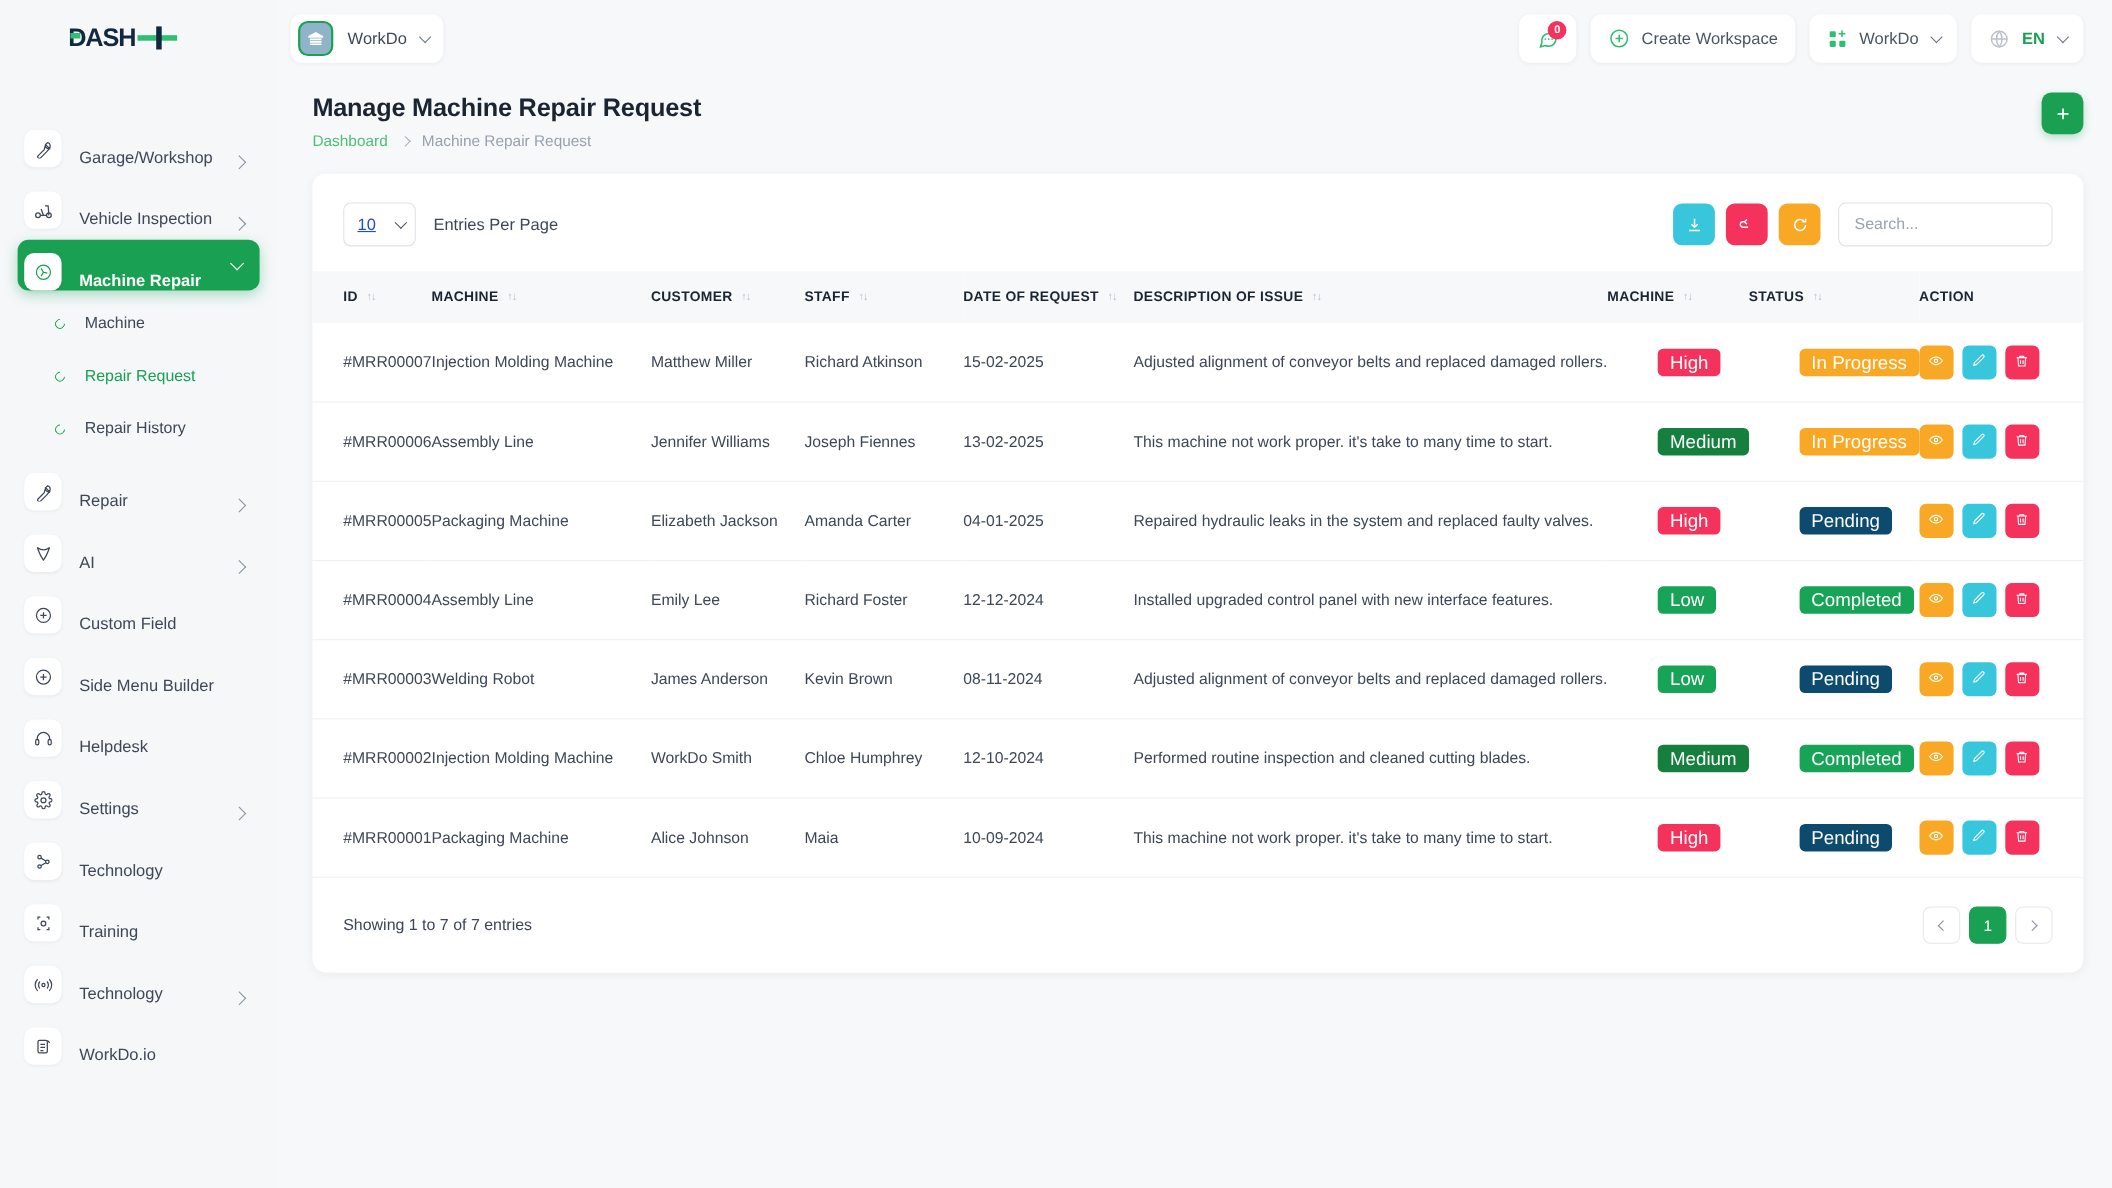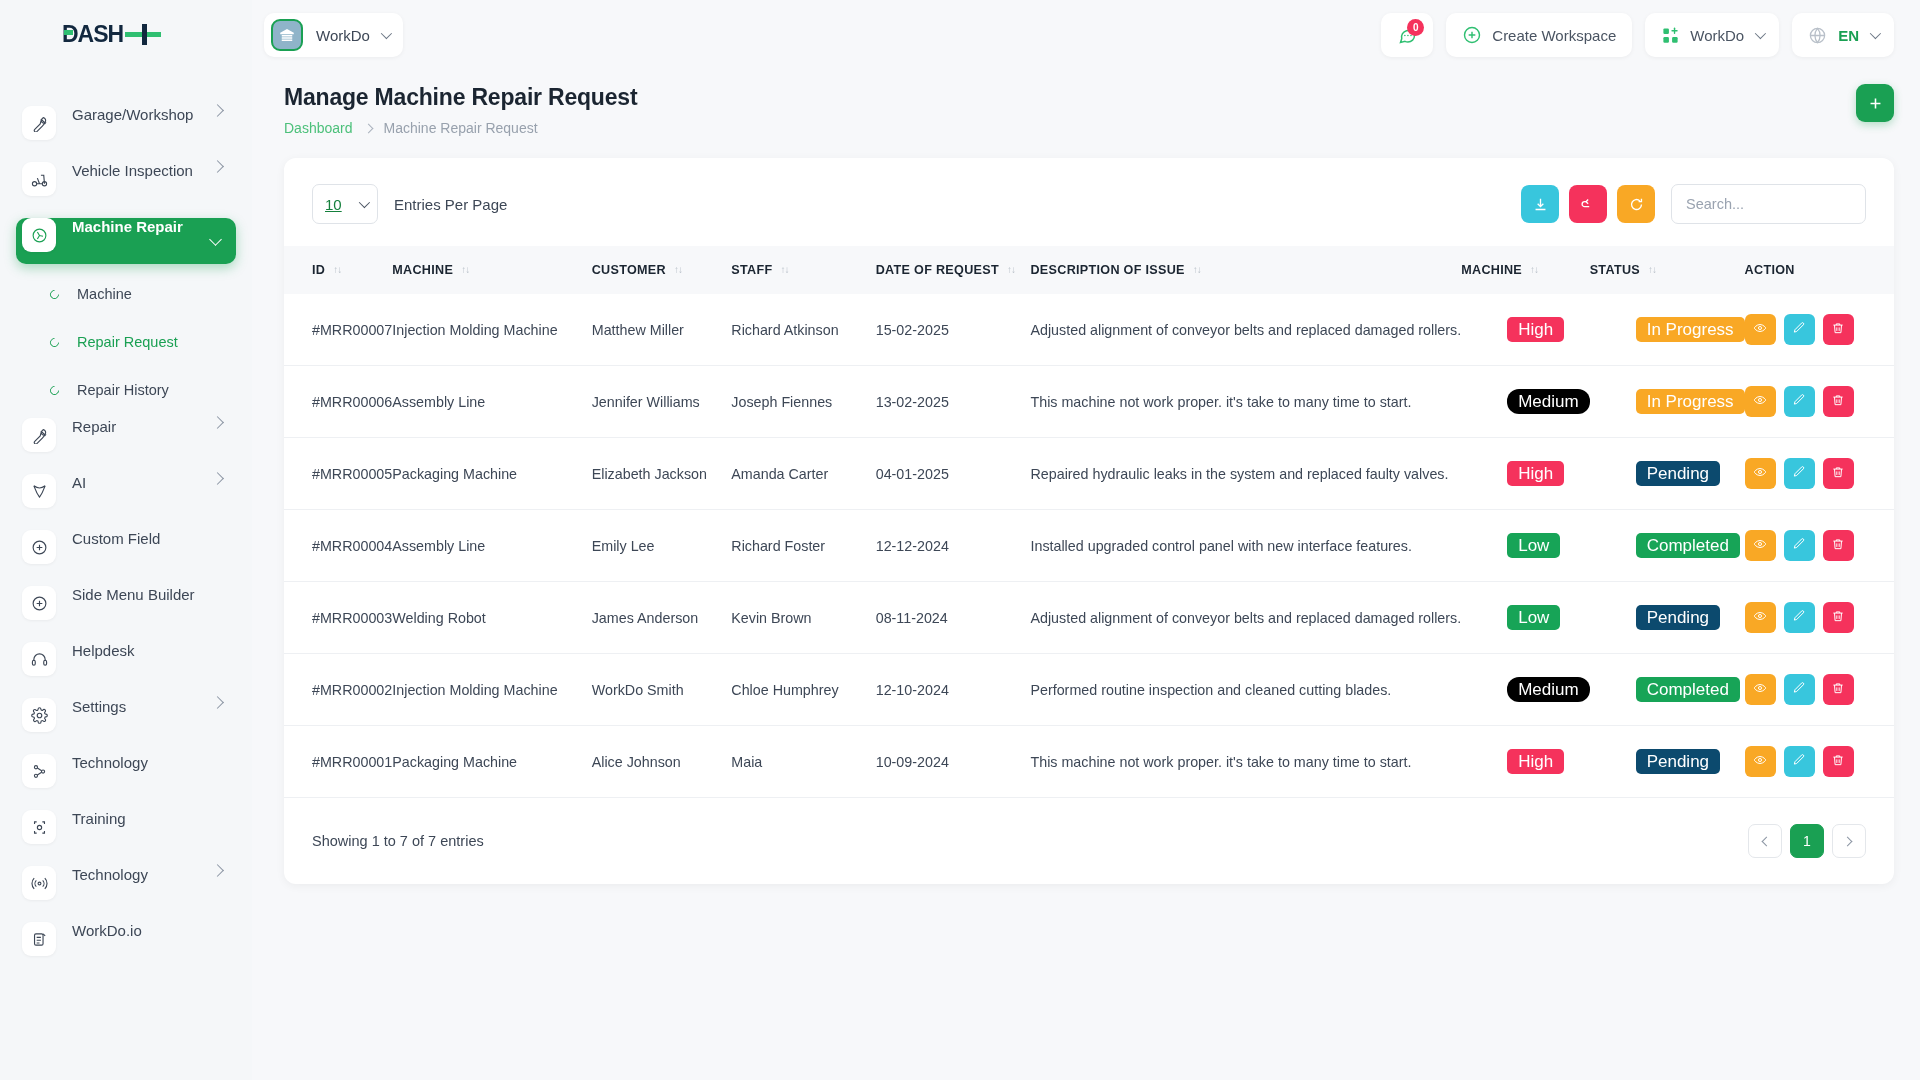--- a/index.html
+++ b/index.html
@@ -24,21 +24,21 @@
     display: flex; align-items: center;
     padding-left: 62px;
   }
   .brand svg { display: block; }
   .nav {
     padding: 0 16px;
     position: relative;
     top: -18px;
   }
   .nav-item {
-    display: flex; align-items: flex-start;
+    display: flex; align-items: flex-end;
     height: 46px;
     margin-bottom: 10px;
     border-radius: 10px;
     padding-left: 6px;
     cursor: pointer;
     position: relative;
   }
   .nav-item.active {
     background: #1aa053;
     box-shadow: 0 4px 12px rgba(26,160,83,.35);
@@ -187,21 +187,21 @@
   .card-toolbar {
     display: flex; align-items: center;
     padding: 0 28px;
     margin-bottom: 22px;
   }
   .per-page-select {
     height: 40px; width: 66px;
     border: 1px solid #dfe3e8; border-radius: 7px;
     display: flex; align-items: center; justify-content: space-between;
     padding: 0 10px 0 12px;
-    font-size: 15px; color: #15803d;
+    font-size: 15px; color: #1d4ed8;
     cursor: pointer; background: #fff; text-decoration: underline;
   }
   .sel-caret {
     width: 8px; height: 8px;
     border-right: 1.6px solid #4a5462;
     border-bottom: 1.6px solid #4a5462;
     transform: rotate(45deg) translateY(-2px);
   }
   .per-page-text { font-size: 15px; color: #3d4756; margin-left: 16px; }
   .tool-right { margin-left: auto; display: flex; align-items: center; }
@@ -256,21 +256,21 @@
   .badge {
     display: inline-flex; align-items: center; justify-content: center;
     height: 25px; min-width: 44px;
     padding: 0 11px;
     border-radius: 5px;
     font-size: 17px; color: #fff;
     white-space: nowrap;
     margin-left: 46px;
   }
   .b-high { background: #f5325c; }
-  .b-medium { background: #000000; border-radius: 12px; }
+  .b-medium { background: #15803d; }
   .b-low { background: #17a457; }
   .b-inprogress { background: #f9a825; }
   .b-pending { background: #0c4a6e; }
   .b-completed { background: #17a457; }
 
   .actions { display: flex; align-items: center; gap: 8px; }
   .act {
     width: 31px; height: 31px; border-radius: 6px;
     display: flex; align-items: center; justify-content: center;
     cursor: pointer;

